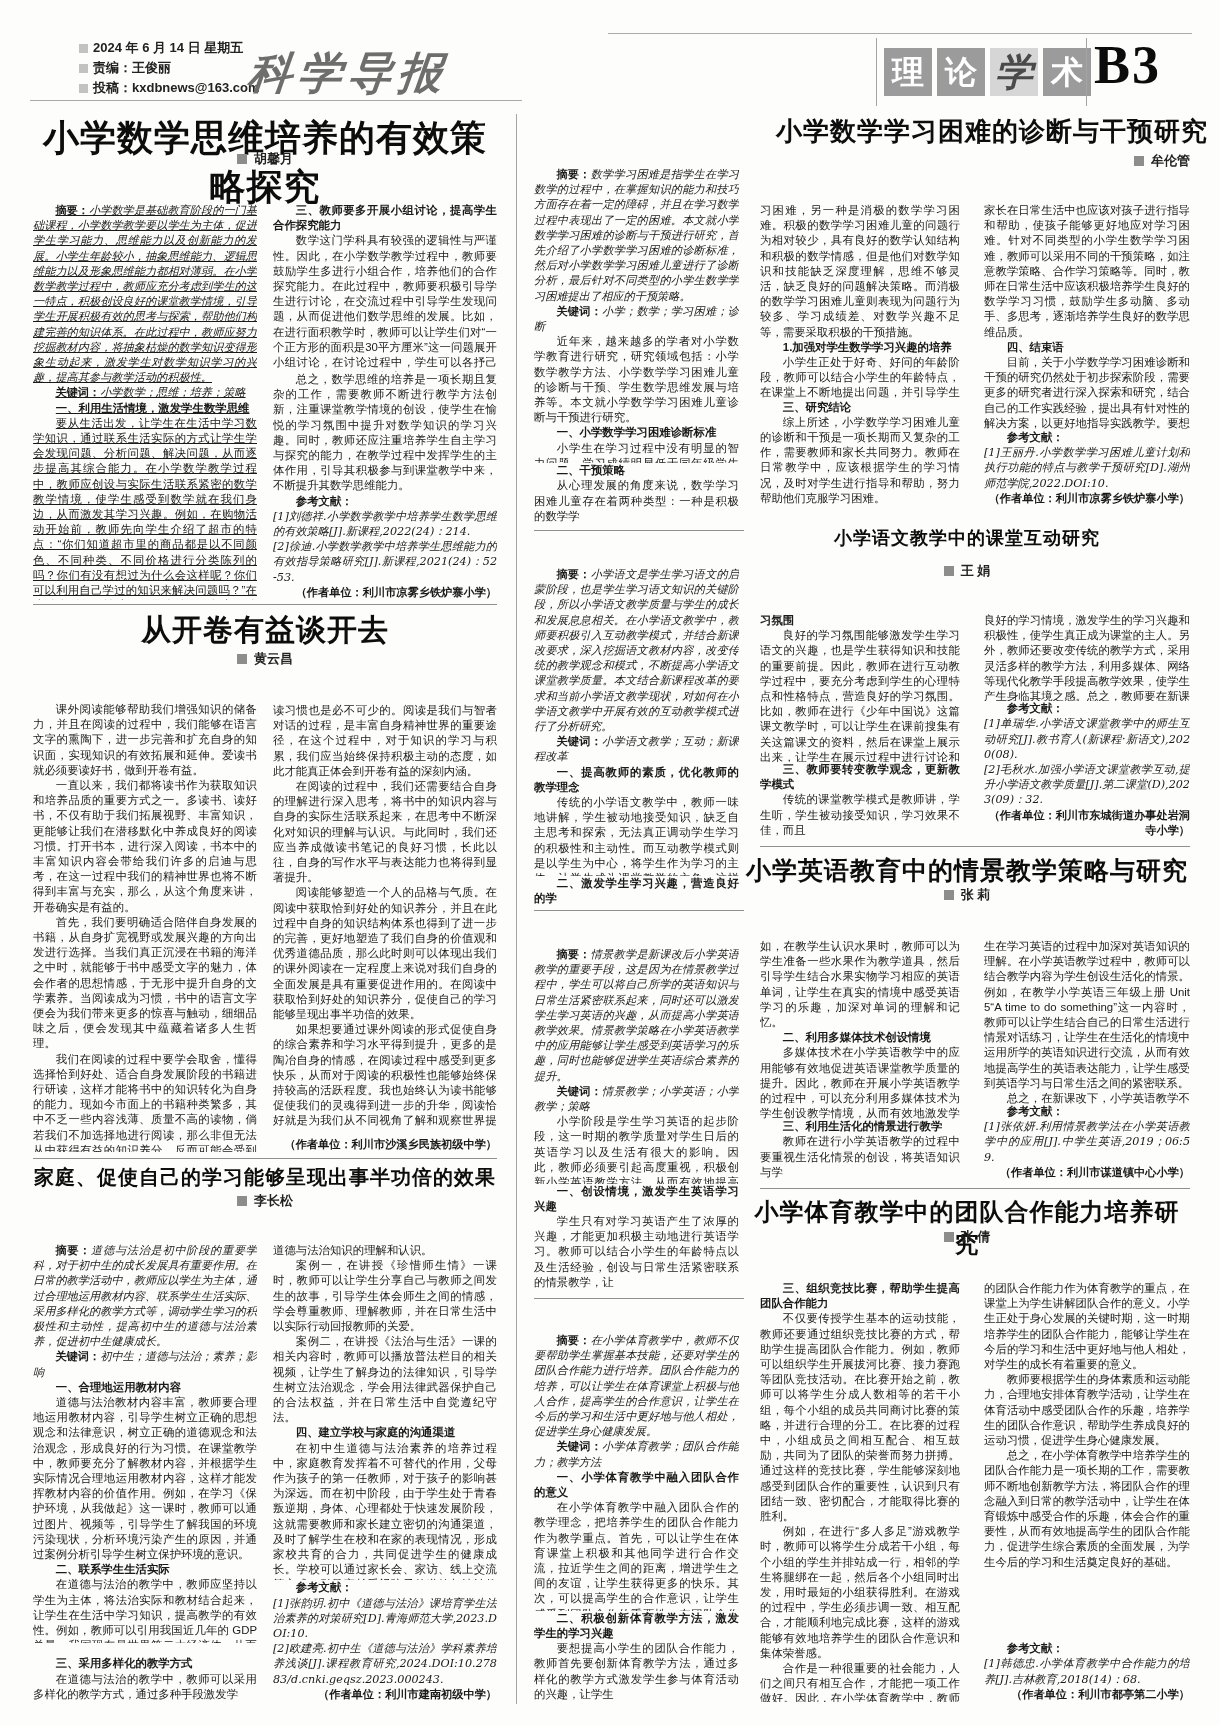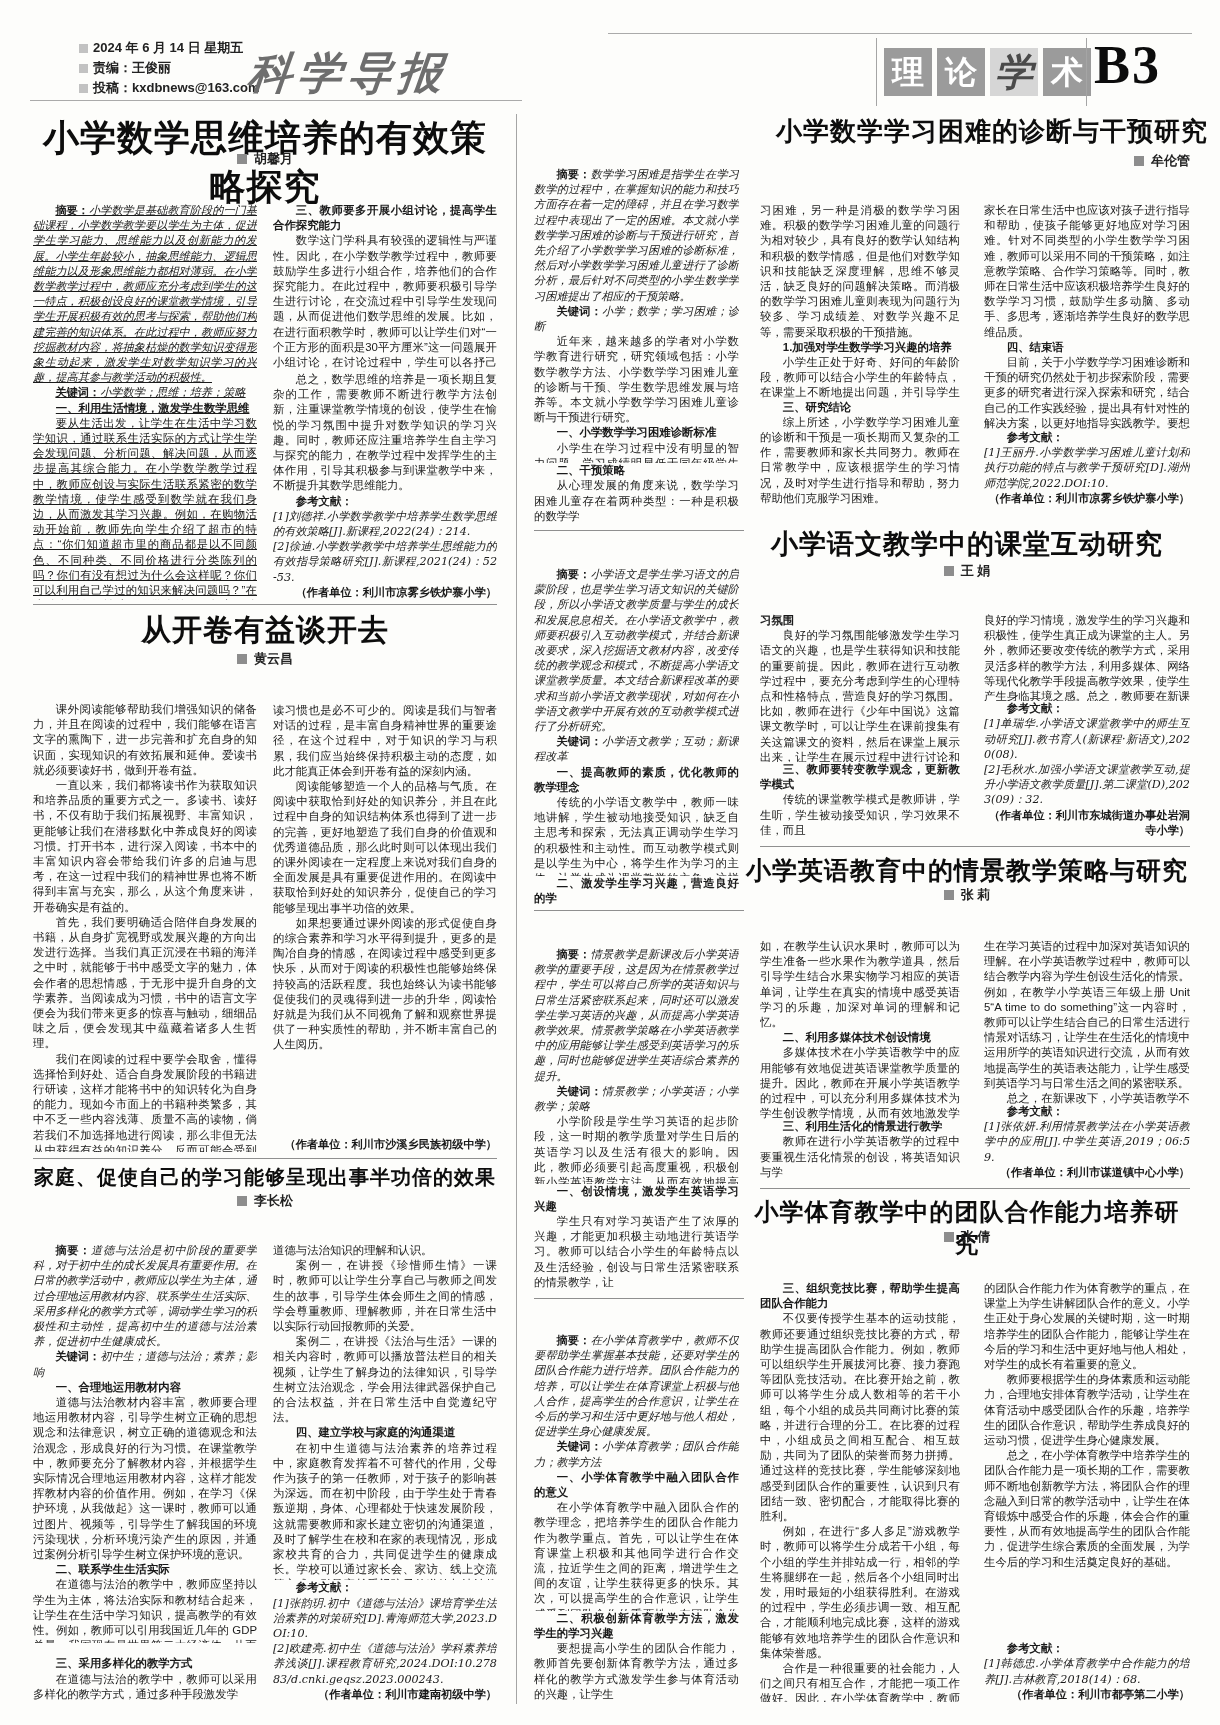--- a/index.html
+++ b/index.html
@@ -130,21 +130,21 @@
             <p class="p">目前，关于小学数学学习困难诊断和干预的研究仍然处于初步探索阶段，需要更多的研究者进行深入探索和研究，结合自己的工作实践经验，提出具有针对性的解决方案，以更好地指导实践教学。要想从根本上解决问题，就需要我们建立一套完善的评价体系，将评价体系与小学数学教学紧密结合起来。通过不断地实践和反思，积累更多的经验。要想解决当前问题就需要学校、教师、家长和社会共同努力，为学生创造良好的学习环境和氛围，提供更多更好的帮助，为学生提供更多的发展机会，不断地提高学生数学学习的能力和水平，只有这样才能真正解决问题。</p>
           </div>
           <div class="tail">
             <p class="p ref">参考文献：</p>
             <p class="p refi cont">[1]王丽丹.小学数学学习困难儿童计划和执行功能的特点与教学干预研究[D].湖州师范学院,2022.DOI:10.</p>
             <p class="p aff">（作者单位：利川市凉雾乡铁炉寨小学）</p>
           </div>
         </div>
       </div>
       <div>
-        <div class="art-title" style="left: 744px; top: 526px; width: 446px; font-size: 27px;">小学语文教学中的课堂互动研究</div>
+        <div class="art-title" style="left: 744px; top: 526px; width: 446px; font-size: 18px;">小学语文教学中的课堂互动研究</div>
         <div class="byline" style="left: 744px; top: 562px; width: 446px;"><span class="bsq"></span><span>王 娟</span></div>
         <div class="col" style="left: 534px; top: 540px; width: 205px; height: 366px;">
           <div class="flow">
             <p class="p abs"><b>摘要：</b>小学语文是学生学习语文的启蒙阶段，也是学生学习语文知识的关键阶段，所以小学语文教学质量与学生的成长和发展息息相关。在小学语文教学中，教师要积极引入互动教学模式，并结合新课改要求，深入挖掘语文教材内容，改变传统的教学观念和模式，不断提高小学语文课堂教学质量。本文结合新课程改革的要求和当前小学语文教学现状，对如何在小学语文教学中开展有效的互动教学模式进行了分析研究。</p>
             <p class="p kw"><b>关键词：</b>小学语文教学；互动；新课程改革</p>
             <p class="p h">一、提高教师的素质，优化教师的教学理念</p>
             <p class="p">传统的小学语文教学中，教师一味地讲解，学生被动地接受知识，缺乏自主思考和探索，无法真正调动学生学习的积极性和主动性。而互动教学模式则是以学生为中心，将学生作为学习的主体，让学生成为课堂教学的主角，这样才能更好地发挥教师在课堂上的引导作用。因此，在小学语文教学中开展互动教学模式，教师要转变传统的教学观念和思想，提高自身素质和专业水平。首先，教师要积极更新自己的教学理念和思想，摒弃传统课堂上被动接受知识的观念和思想，积极利用互动教学模式，提高课堂上师生之间、学生之间的互动能力和沟通能力。其次，教师要加强自身专业素质，不断丰富自己的知识储备量，不断更新自己的专业知识体系，这样才能更好地与学生进行互动交流。</p>
           </div>
           <div class="tail">
             <p class="p h">二、激发学生学习兴趣，营造良好的学</p>
@@ -179,20 +179,21 @@
           <div class="flow">
             <p class="p">课外阅读能够帮助我们增强知识的储备力，并且在阅读的过程中，我们能够在语言文字的熏陶下，进一步完善和扩充自身的知识面，实现知识的有效拓展和延伸。爱读书就必须要读好书，做到开卷有益。</p>
             <p class="p">一直以来，我们都将读书作为获取知识和培养品质的重要方式之一。多读书、读好书，不仅有助于我们拓展视野、丰富知识，更能够让我们在潜移默化中养成良好的阅读习惯。打开书本，进行深入阅读，书本中的丰富知识内容会带给我们许多的启迪与思考，在这一过程中我们的精神世界也将不断得到丰富与充实，那么，从这个角度来讲，开卷确实是有益的。</p>
             <p class="p">首先，我们要明确适合陪伴自身发展的书籍，从自身扩宽视野或发展兴趣的方向出发进行选择。当我们真正沉浸在书籍的海洋之中时，就能够于书中感受文字的魅力，体会作者的思想情感，于无形中提升自身的文学素养。当阅读成为习惯，书中的语言文字便会为我们带来更多的惊喜与触动，细细品味之后，便会发现其中蕴藏着诸多人生哲理。</p>
             <p class="p">我们在阅读的过程中要学会取舍，懂得选择恰到好处、适合自身发展阶段的书籍进行研读，这样才能将书中的知识转化为自身的能力。现如今市面上的书籍种类繁多，其中不乏一些内容浅薄、质量不高的读物，倘若我们不加选择地进行阅读，那么非但无法从中获得有益的知识养分，反而可能会受到一些不良内容的影响，因此开卷是否有益，关键还在于我们所读的书是否值得一读。</p>
           </div>
         </div>
         <div class="col" style="left: 273px; top: 676px; width: 224px; height: 476px; gap: 7px;">
           <div class="flow">
             <p class="p cont">读习惯也是必不可少的。阅读是我们与智者对话的过程，是丰富自身精神世界的重要途径，在这个过程中，对于知识的学习与积累，我们应当始终保持积极主动的态度，如此才能真正体会到开卷有益的深刻内涵。</p>
+            <p class="p">在阅读的过程中，我们还需要结合自身的理解进行深入思考，将书中的知识内容与自身的实际生活联系起来，在思考中不断深化对知识的理解与认识。与此同时，我们还应当养成做读书笔记的良好习惯，长此以往，自身的写作水平与表达能力也将得到显著提升。</p>
             <p class="p">阅读能够塑造一个人的品格与气质。在阅读中获取恰到好处的知识养分，并且在此过程中自身的知识结构体系也得到了进一步的完善，更好地塑造了我们自身的价值观和优秀道德品质，那么此时则可以体现出我们的课外阅读在一定程度上来说对我们自身的全面发展是具有重要促进作用的。在阅读中获取恰到好处的知识养分，促使自己的学习能够呈现出事半功倍的效果。</p>
             <p class="p">如果想要通过课外阅读的形式促使自身的综合素养和学习水平得到提升，更多的是陶冶自身的情感，在阅读过程中感受到更多快乐，从而对于阅读的积极性也能够始终保持较高的活跃程度。我也始终认为读书能够促使我们的灵魂得到进一步的升华，阅读恰好就是为我们从不同视角了解和观察世界提供了一种实质性的帮助，并不断丰富自己的人生阅历。</p>
           </div>
           <div class="tail">
             <p class="p aff">（作者单位：利川市沙溪乡民族初级中学）</p>
           </div>
         </div>
       </div>
       <div>
         <div class="art-title" style="left: 744px; top: 854px; width: 446px; font-size: 25px;">小学英语教育中的情景教学策略与研究</div>

